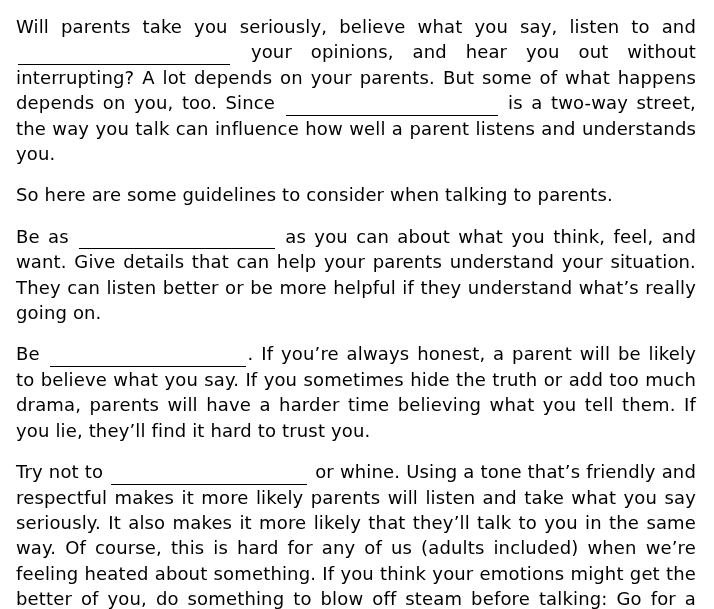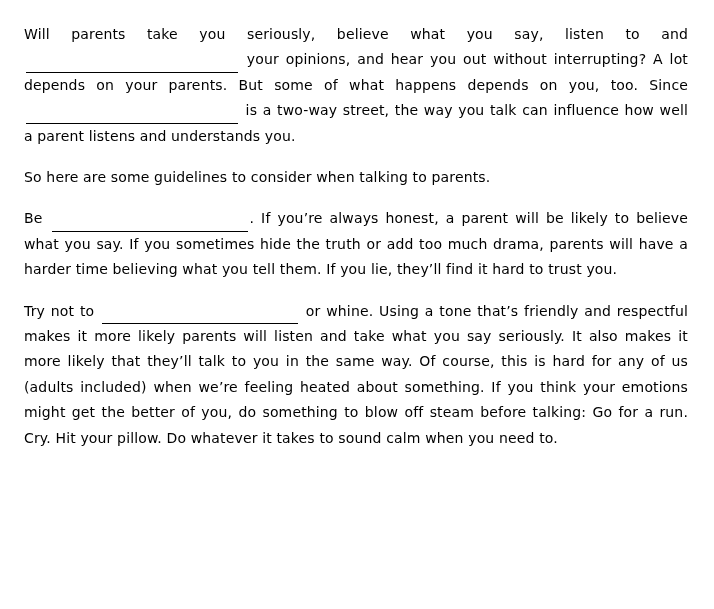--- a/index.html
+++ b/index.html
@@ -13,25 +13,25 @@
     font-family: "DejaVu Sans", sans-serif;
     color: #000000;
     overflow: hidden;
   }
   #doc {
     width: 714px;
     box-sizing: border-box;
     padding: 6px 10px 0 8px;
   }
   p.para {
-    margin: 16px;
+    margin: 8px;
     padding: 0;
     text-align: justify;
     text-justify: inter-word;
-    font-size: 14px;
+    font-size: 18px;
     line-height: 25.4px;
     letter-spacing: 0.15px;
   }
   p.gap {
     margin-top: 16px;
   }
   .blank {
     display: inline-block;
     border-bottom: 1.5px solid #000;
     vertical-align: bottom;
@@ -40,15 +40,16 @@
   }
   .blank-long { width: 212px; }
   .blank-mid  { width: 196px; }
 </style>
 </head>
 <body>
 
 <div id="doc">
     <p class="para"><span>Will parents take you seriously, believe what you say, listen to and </span><span class="blank blank-long"></span><span> your opinions, and hear you out without interrupting? A lot depends on your parents. But some of what happens depends on you, too. Since </span><span class="blank blank-long"></span><span> is a two-way street, the way you talk can influence how well a parent listens and understands you.</span></p>
     <p class="para gap"><span>So here are some guidelines to consider when talking to parents.</span></p>
+    <p class="para gap"><span>Be as </span><span class="blank blank-mid"></span><span> as you can about what you think, feel, and want. Give details that can help your parents understand your situation. They can listen better or be more helpful if they understand what’s really going on.</span></p>
     <p class="para gap"><span>Be </span><span class="blank blank-mid"></span><span>. If you’re always honest, a parent will be likely to believe what you say. If you sometimes hide the truth or add too much drama, parents will have a harder time believing what you tell them. If you lie, they’ll find it hard to trust you.</span></p>
     <p class="para gap"><span>Try not to </span><span class="blank blank-mid"></span><span> or whine. Using a tone that’s friendly and respectful makes it more likely parents will listen and take what you say seriously. It also makes it more likely that they’ll talk to you in the same way. Of course, this is hard for any of us (adults included) when we’re feeling heated about something. If you think your emotions might get the better of you, do something to blow off steam before talking: Go for a run. Cry. Hit your pillow. Do whatever it takes to sound calm when you need to.</span></p>
   </div>
 
 </body></html>

